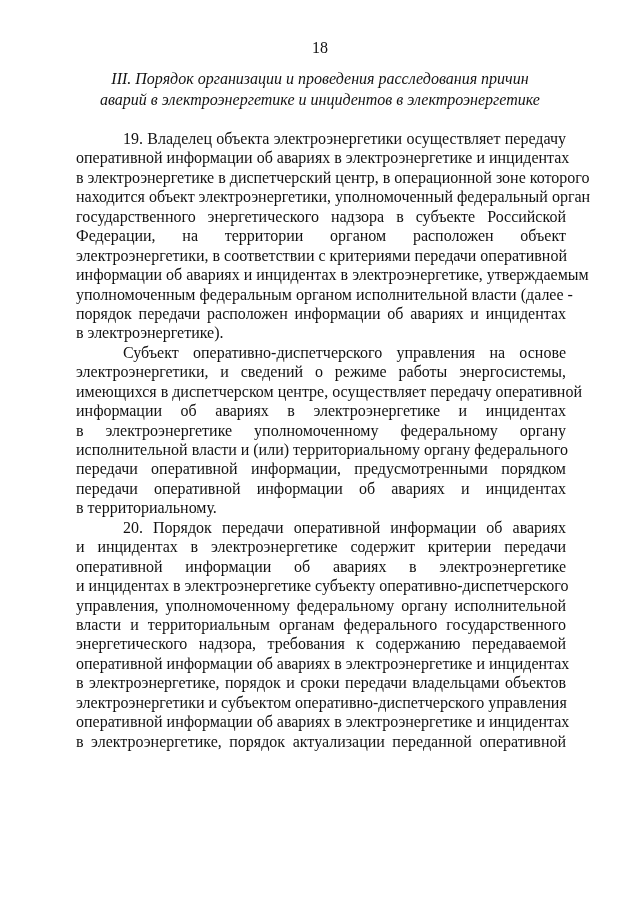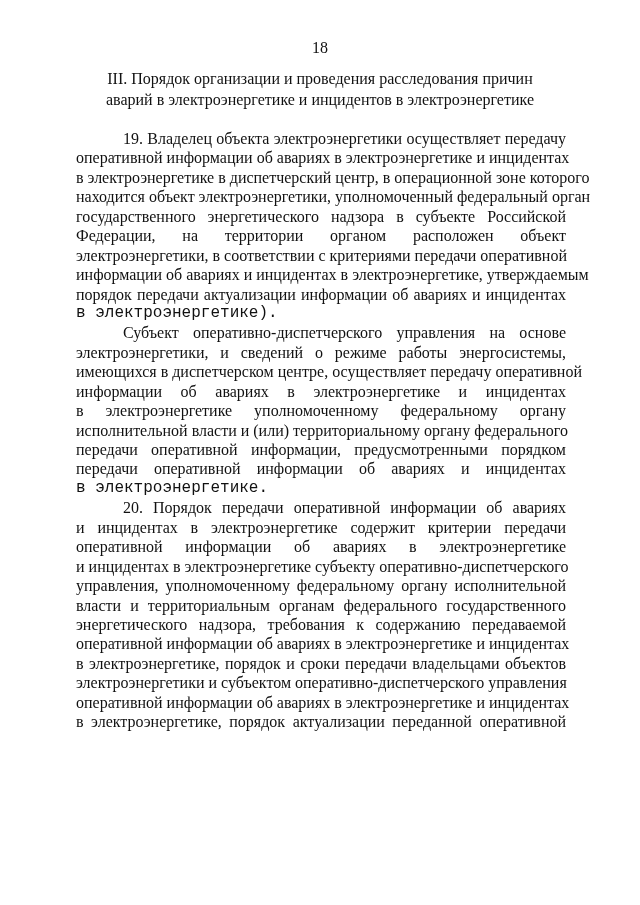--- a/index.html
+++ b/index.html
@@ -2,26 +2,26 @@
 <html><head>
 <meta charset="utf-8">
 <style>
   html, body { margin: 0; padding: 0; background: #ffffff; }
   body { width: 640px; height: 905px; position: relative; overflow: hidden;
          font-family: "Liberation Serif", "DejaVu Serif", serif; color: #111; }
   .page-number { position: absolute; top: 38px; left: 0; width: 640px; text-align: center;
                  font-size: 16px; line-height: 20px; }
   .section-title { position: absolute; top: 69px; left: 60px; width: 520px; text-align: center;
                    font-size: 16px; line-height: 20.5px; }
-  .section-title div { white-space: nowrap; }
+  .section-title div { white-space: nowrap; font-style: italic; }
   .body-text { position: absolute; top: 129px; left: 76px; width: 490px;
                font-size: 16px; line-height: 19.45px; }
   .line { display: block; white-space: nowrap; text-align: justify; text-align-last: justify;
           height: 19.45px; overflow: visible; }
-  .line.last { text-align: center; text-align-last: left; font-family: Liberation Mono, monospace; }
+  .line.last { text-align: center; text-align-last: left; }
   .line.indent { padding-left: 47px; }
 </style>
 </head>
 <body>
 
 <div class="page-number">18</div>
 
 <div class="section-title">
   <div>III. Порядок организации и проведения расследования причин</div>
   <div>аварий в электроэнергетике и инцидентов в электроэнергетике</div>
@@ -31,34 +31,35 @@
 
   <div>
     <span class="line indent">19. Владелец объекта электроэнергетики осуществляет передачу</span>
     <span class="line">оперативной информации об авариях в электроэнергетике и инцидентах</span>
     <span class="line">в электроэнергетике в диспетчерский центр, в операционной зоне которого</span>
     <span class="line">находится объект электроэнергетики, уполномоченный федеральный орган</span>
     <span class="line">государственного энергетического надзора в субъекте Российской</span>
     <span class="line">Федерации, на территории органом расположен объект</span>
     <span class="line">электроэнергетики, в соответствии с критериями передачи оперативной</span>
     <span class="line">информации об авариях и инцидентах в электроэнергетике, утверждаемым</span>
-    <span class="line">порядок передачи актуализации информации об авариях и инцидентах</span>
+    <span class="line">уполномоченным федеральным органом исполнительной власти (далее -</span>
+    <span class="line">порядок передачи расположен информации об авариях и инцидентах</span>
     <span class="line last">в электроэнергетике).</span>
   </div>
 
   <div>
     <span class="line indent">Субъект оперативно-диспетчерского управления на основе</span>
     <span class="line">электроэнергетики, и сведений о режиме работы энергосистемы,</span>
     <span class="line">имеющихся в диспетчерском центре, осуществляет передачу оперативной</span>
     <span class="line">информации об авариях в электроэнергетике и инцидентах</span>
     <span class="line">в электроэнергетике уполномоченному федеральному органу</span>
     <span class="line">исполнительной власти и (или) территориальному органу федерального</span>
     <span class="line">передачи оперативной информации, предусмотренными порядком</span>
     <span class="line">передачи оперативной информации об авариях и инцидентах</span>
-    <span class="line last">в электроэнергетике.</span>
+    <span class="line last">в территориальному.</span>
   </div>
 
   <div>
     <span class="line indent">20. Порядок передачи оперативной информации об авариях</span>
     <span class="line">и инцидентах в электроэнергетике содержит критерии передачи</span>
     <span class="line">оперативной информации об авариях в электроэнергетике</span>
     <span class="line">и инцидентах в электроэнергетике субъекту оперативно-диспетчерского</span>
     <span class="line">управления, уполномоченному федеральному органу исполнительной</span>
     <span class="line">власти и территориальным органам федерального государственного</span>
     <span class="line">энергетического надзора, требования к содержанию передаваемой</span>

